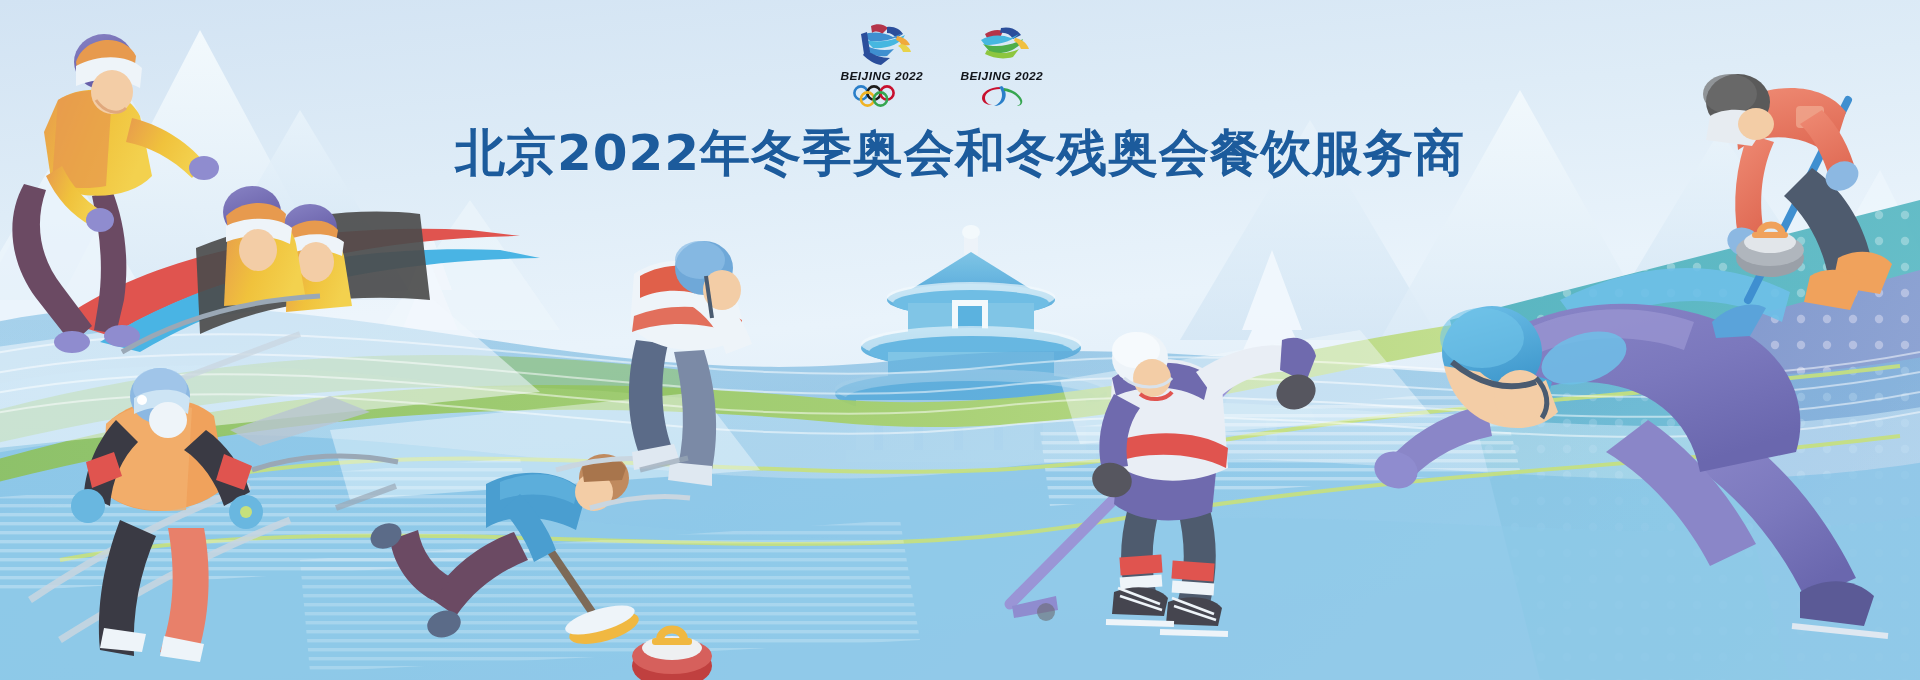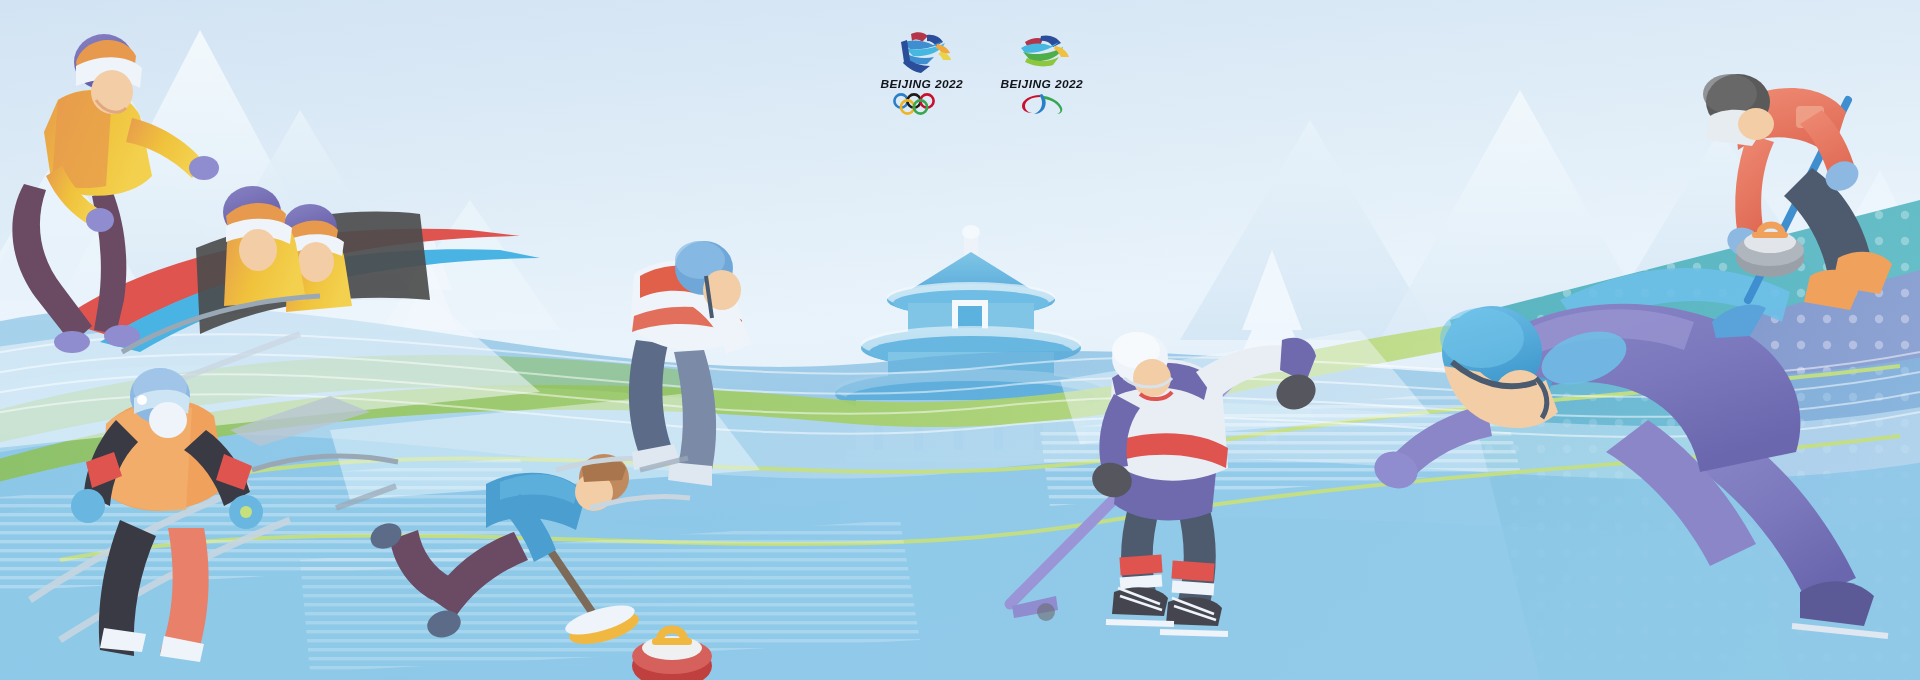--- a/index.html
+++ b/index.html
@@ -17,27 +17,27 @@
   }
   #banner svg.layer {
     position: absolute;
     left: 0; top: 0;
     width: 1920px;
     height: 680px;
     display: block;
   }
   #logos {
     position: absolute;
-    left: 872px;
+    left: 832px;
     top: 22px;
     width: 220px;
     height: 100px;
     display: flex;
     justify-content: space-between;
-    align-items: center;
+    align-items: flex-start;
   }
   .logo-block {
     width: 100px;
     display: flex;
     flex-direction: column;
     align-items: center;
   }
   .logo-mark { width: 62px; height: 46px; display:block; }
   .logo-word {
     font-family: "Liberation Sans", "DejaVu Sans", sans-serif;
@@ -533,14 +533,17 @@
       <div class="logo-word">BEIJING 2022</div>
       <svg class="logo-emblem" width="52" height="22" viewBox="0 0 52 22">
         <path d="M24,2 C14,2 6,7 6,13 C6,17 10,20 16,20 C11,19 9,16 9,13 C9,8 15,4 24,4 Z" fill="#c8102e"></path>
         <path d="M26,1 C30,5 31,11 28,16 C26,19 22,21 18,21 C23,19 26,15 26,10 C26,7 25,4 23,2 Z" fill="#2a7fc9"></path>
         <path d="M28,3 C36,4 44,9 46,15 C47,18 45,21 41,21 C44,20 45,18 44,16 C42,11 36,7 28,6 Z" fill="#36a650"></path>
       </svg>
     </div>
 
   </div>
 
+  <div id="title-wrap">
+    <div id="title">北京2022年冬季奥会和冬残奥会餐饮服务商</div>
+  </div>
 
 </div>
 
 </body></html>

